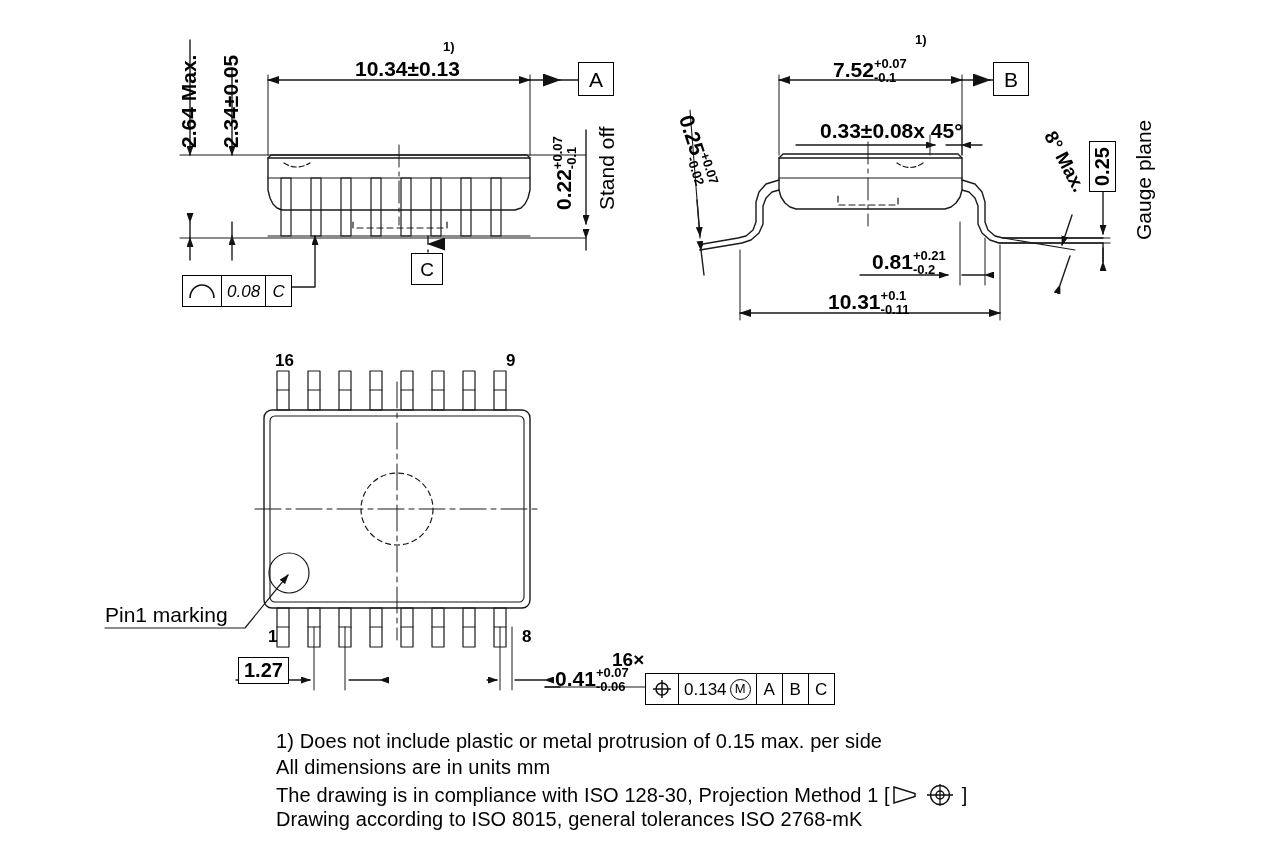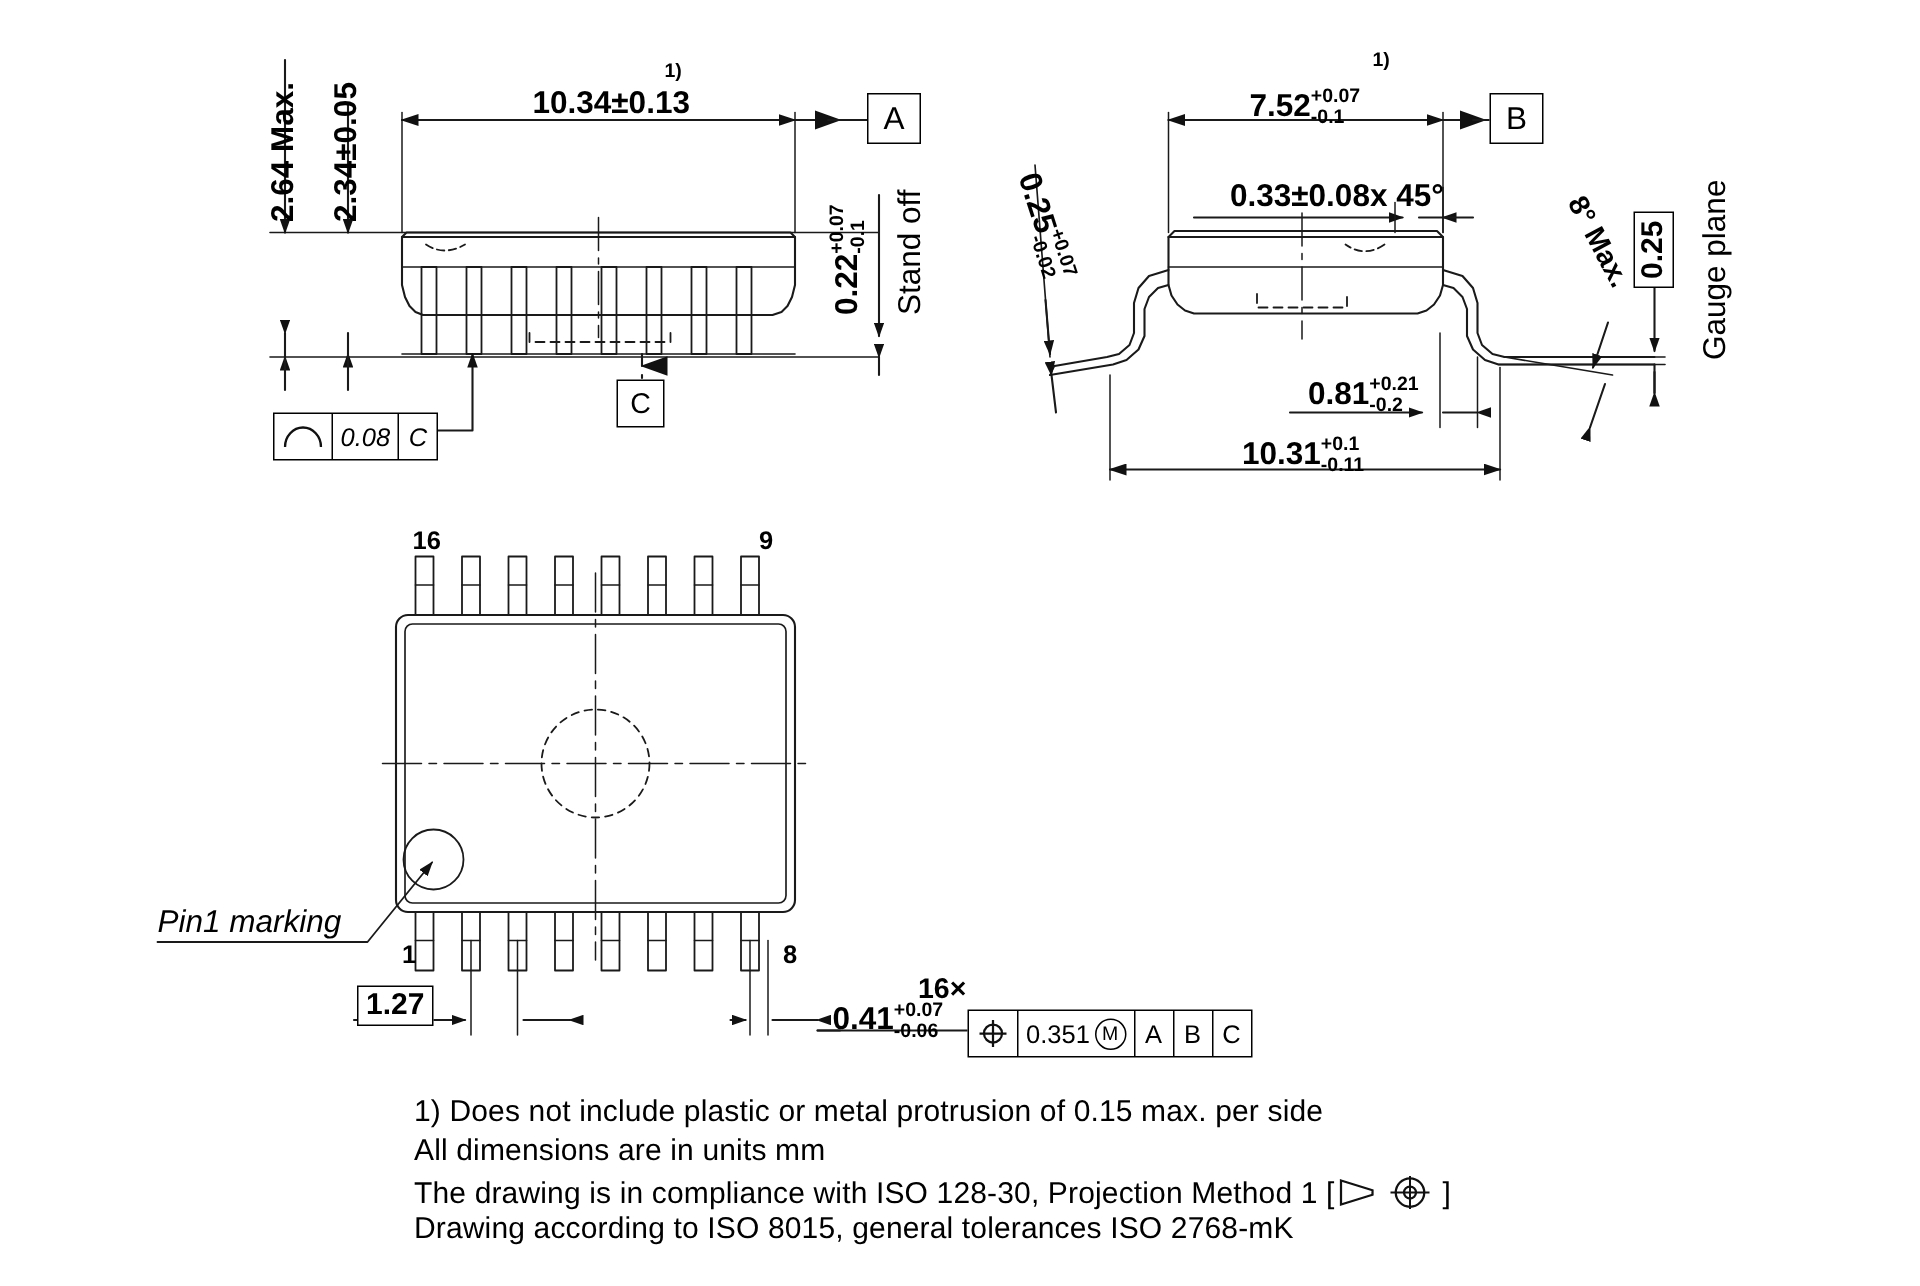--- a/index.html
+++ b/index.html
@@ -414,42 +414,42 @@
   </div>
   <div class="rot-wrap" style="left:1133px; top:240px;">
     <div class="t label rot90" style="left:0; top:0;">Gauge plane</div>
   </div>
 
   <div class="t pinnum" style="left:275px; top:352px;">16</div>
   <div class="t pinnum" style="left:506px; top:352px;">9</div>
   <div class="t pinnum" style="left:268px; top:628px;">1</div>
   <div class="t pinnum" style="left:522px; top:628px;">8</div>
 
-  <div class="t label" style="left:105px; top:604px;font-style:italic;">Pin1 marking</div>
+  <div class="t label" style="left:105px; top:604px;">Pin1 marking</div>
 
   <div class="t" style="left:238px; top:660px;">
     <span class="boxed">1.27</span>
   </div>
 
   <div class="t dim" style="left:555px; top:667px;">
     <span>0.41</span><span class="tolstack"><span>+0.07</span><span>-0.06</span></span>
   </div>
 
   <div class="t" style="left:612px; top:650px; font-size:19px; font-weight:700;">16×</div>
 
   <div class="t" style="left:645px; top:673px;">
     <div class="gdt-frame" style="height:30px;">
       <div class="gdt-cell" style="padding:0 6px;">
         <svg width="20" height="20" viewBox="0 0 20 20">
           <circle cx="10" cy="10" r="6" fill="none" stroke="#111" stroke-width="1.5"></circle>
           <path d="M10,1 L10,19 M1,10 L19,10" stroke="#111" stroke-width="1.5"></path>
         </svg>
       </div>
       <div class="gdt-cell">
-        <span>0.351</span>
+        <span>0.134</span>
           <span class="circM">M</span>
       </div>
       <div class="gdt-cell gdt-datum">A</div>
       <div class="gdt-cell gdt-datum">B</div>
       <div class="gdt-cell gdt-datum">C</div>
     </div>
   </div>
 
   <div class="t note" style="left:276px; top:731px;">1) Does not include plastic or metal protrusion of 0.15 max. per side</div>
   <div class="t note" style="left:276px; top:757px;">All dimensions are in units mm</div>

